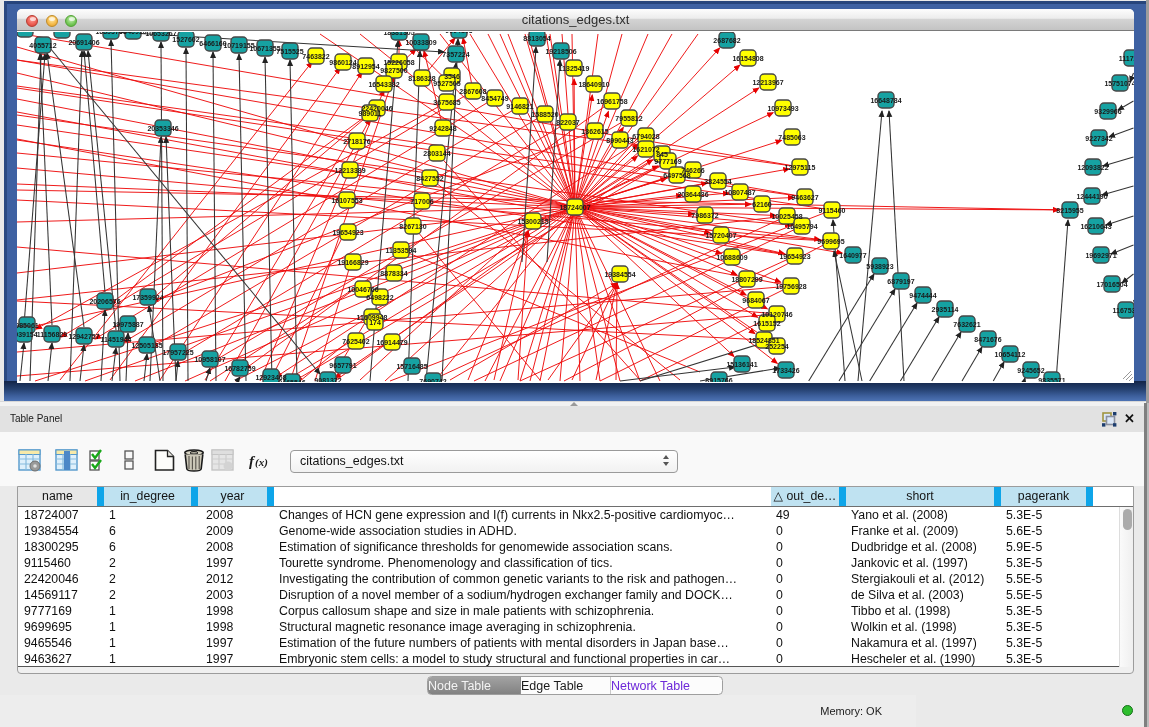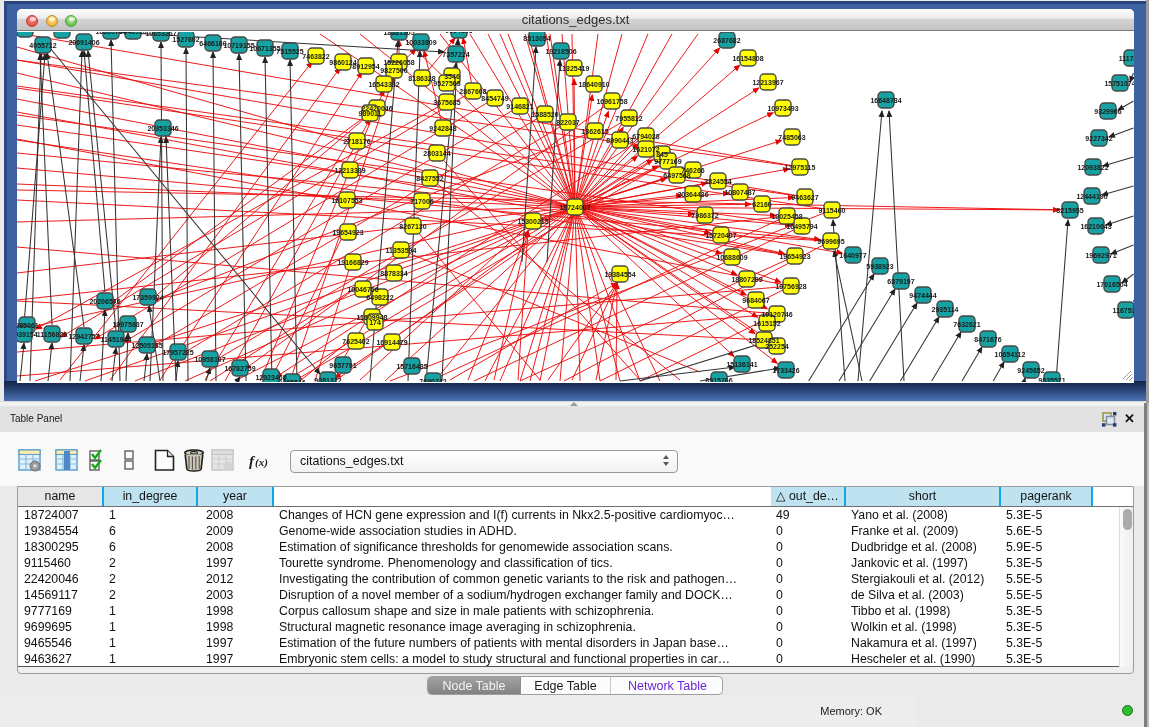--- a/index.html
+++ b/index.html
@@ -36,31 +36,31 @@
 #tools{left:0;top:432px;width:1144px;height:54px;background:#f9f9f9}
 #combo{position:absolute;left:290px;top:18px;width:388px;height:23px;border:1px solid #9a9a9a;border-radius:4px;
  background:linear-gradient(180deg,#ffffff,#f1f1f1);font-size:12.5px;line-height:21px;color:#111;padding-left:9px}
 #combo .ud{position:absolute;right:8px;top:4px}
 #combo .ud b{display:block;width:0;height:0;border-left:3.5px solid transparent;border-right:3.5px solid transparent}
 #combo .ud b.u{border-bottom:4.5px solid #555;margin-bottom:2.5px}
 #combo .ud b.d{border-top:4.5px solid #555}
 
 #tbl{left:17px;top:486px;width:1117px;height:188px;border:1px solid #9c9c9c;border-radius:0 0 4px 4px;background:#f0f0f0}
 #thead{position:absolute;left:0;top:0;width:1115px;height:20px;background:#fff;border-bottom:1px solid #6e6e6e}
-.hc{position:absolute;top:0;height:19px;background:#bfe2f1;border-right:2px solid #0ea5e9;
+.hc{position:absolute;top:0;height:19px;background:#bfe2f1;border-right:7px solid #0ea5e9;
  font-size:12.3px;line-height:19px;text-align:center;color:#141414}
 #rows{position:absolute;left:0;top:20px;width:1115px;height:160px;background:#fff;border-bottom:1px solid #555}
 .r{position:absolute;left:0;width:100%;height:16px;font-size:12.3px;line-height:16px;color:#101010;white-space:nowrap}
 .r i{font-style:normal;position:absolute;top:0;overflow:hidden}
 
 #sbar{position:absolute;left:1101px;top:20px;width:14px;height:160px;background:linear-gradient(90deg,#fafafa,#efefef);border-left:1px solid #ddd}
 #sbar b{position:absolute;left:2.5px;top:2px;width:9px;height:21px;border-radius:5px;background:#ababab}
 
 #tabs{left:427px;top:676px;width:296px;height:19px;border:1px solid #9e9e9e;border-radius:4.5px;background:#fcfcfc;overflow:hidden}
-#tabs div{position:absolute;top:0;height:19px;font-size:12.5px;line-height:18px;text-align:center}
+#tabs div{position:absolute;top:0;height:19px;font-size:12.5px;line-height:18px;}
 #tseg1{left:0;width:93px;background:linear-gradient(180deg,#a2a2a2,#7e7e7e);color:#f4f4f4;border-right:1px solid #8e8e8e}
 #tseg2{left:93px;width:90px;color:#1c1c1c;border-right:1px solid #c9c9c9}
 #tseg3{left:183px;width:113px;color:#6d28d9}
 
 #mem{left:0;top:695px;width:916px;height:32px;background:#ededed}
 #mem span{position:absolute;right:34px;top:10px;font-size:11px;color:#1a1a1a}
 #mem b{position:absolute;left:1122px;top:9.5px;width:11px;height:11px;border-radius:50%;background:#2ebe2e;border:1.2px solid #17701a}
 #dstrip{left:1143.5px;top:403px;width:3.5px;height:324px;background:#7f7f7f}
 #lstrip{left:1147px;top:403px;width:2px;height:324px;background:#bbb}
 </style></head><body>

